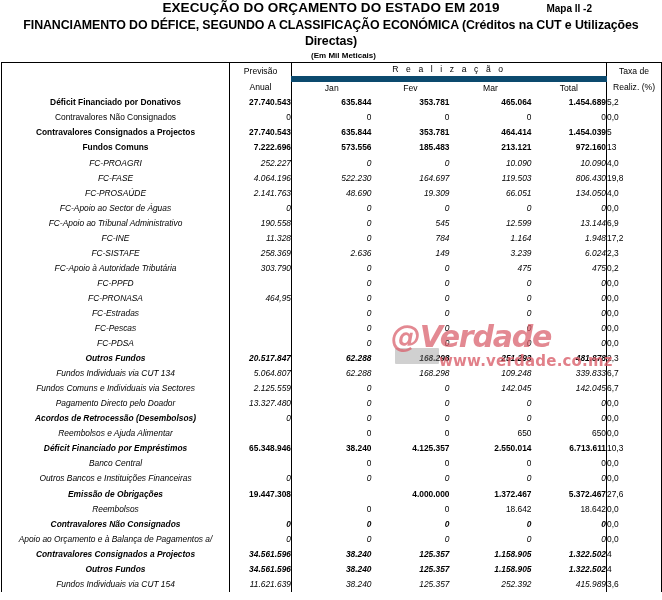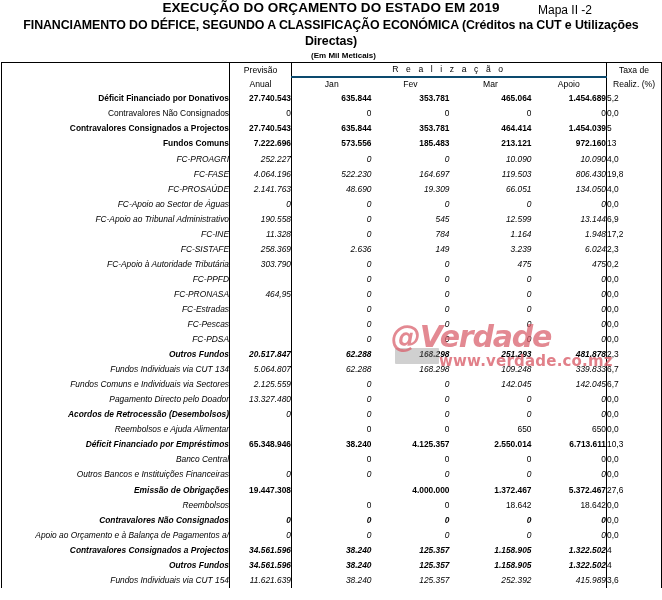--- a/index.html
+++ b/index.html
@@ -20,22 +20,22 @@
     height: 600px;
     position: relative;
     box-sizing: border-box;
   }
 
   
   .mapa-label {
     position: absolute;
     top: 3px;
     right: 70px;
-    font-size: 12px;
-    font-weight: normal;
+    font-size: 10px;
+    font-weight: bold;
     letter-spacing: 0px;
   }
   .titles {
     text-align: center;
   }
   .title-main {
     font-size: 13.5px;
     font-weight: bold;
     letter-spacing: 0.1px;
     line-height: 16px;
@@ -79,30 +79,30 @@
   thead th {
     font-weight: normal;
     font-size: 8.6px;
     text-align: center;
     height: 13px;
   }
   .hdr-realizacao {
     letter-spacing: 2.6px;
     font-size: 8.6px;
   }
-  .hdr-under { border-bottom: 2px solid #0c4a6e; }
+  .hdr-under { border-bottom: 6px solid #0c4a6e; }
 
   tbody td {
     height: 15.05px;
     font-size: 8.4px;
     white-space: nowrap;
     overflow: hidden;
   }
   td.lbl {
-    text-align: right;
+    text-align: center;
     padding-left: 4px;
   }
   td.num {
     text-align: right;
     padding-right: 4px;
   }
   td.taxa {
     text-align: left;
     padding-right: 5px;
   }
@@ -189,21 +189,21 @@
         <th class="vl vr" rowspan="2"></th>
         <th class="vr">Previsão</th>
         <th class="vr hdr-under hdr-realizacao" colspan="4">R e a l i z a ç ã o</th>
         <th class="vr">Taxa de</th>
       </tr>
       <tr>
         <th class="vr">Anual</th>
         <th>Jan</th>
         <th>Fev</th>
         <th>Mar</th>
-        <th class="vr">Apoio</th>
+        <th class="vr">Total</th>
         <th class="vr">Realiz. (%)</th>
       </tr>
     </thead>
     <tbody id="table-body">
         <tr>
           <td class="lbl vl vr ind0 b">Déficit Financiado por Donativos</td>
           <td class="num vr b">27.740.543</td>
           <td class="num b">635.844</td>
           <td class="num b">353.781</td>
           <td class="num b">465.064</td>

